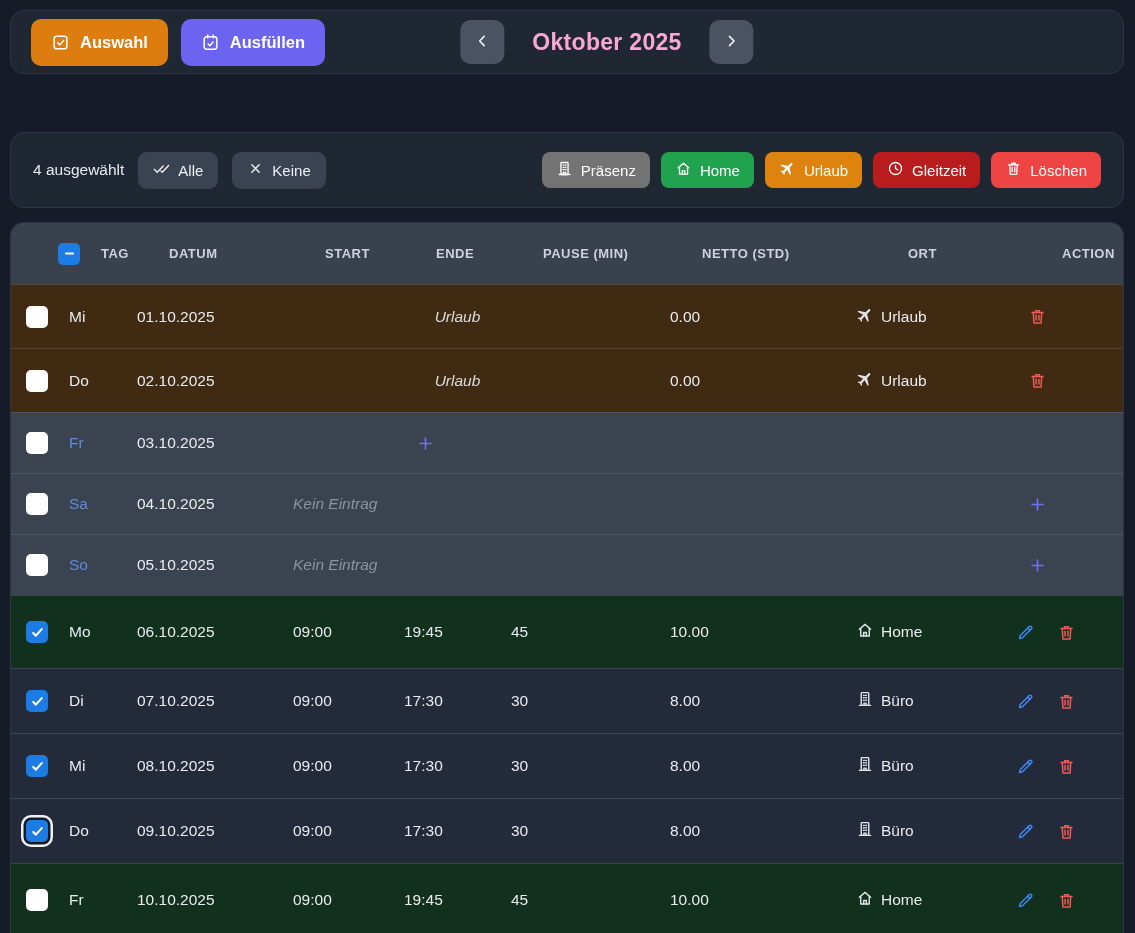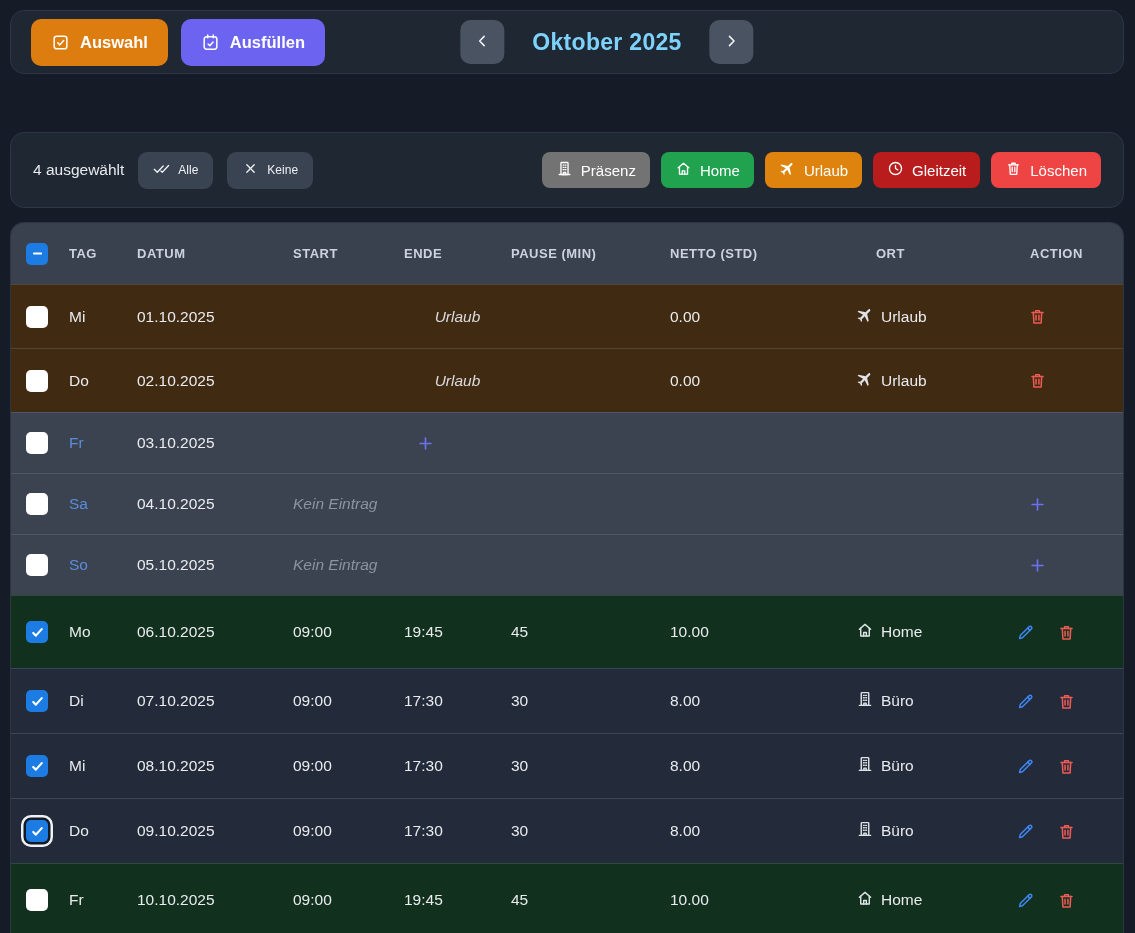--- a/index.html
+++ b/index.html
@@ -31,30 +31,30 @@
   .month-nav {
     position:absolute; left:calc(50% + 40px); transform:translateX(-50%);
     display:flex; align-items:center; gap:28px;
   }
   .nav-btn {
     width:44px; height:44px; border:none; border-radius:10px;
     background:#4a5362; color:#eef1f5; cursor:pointer;
     display:flex; align-items:center; justify-content:center;
   }
   .nav-btn svg { width:20px; height:20px; }
-  .month-title { margin:0; font-size:23px; font-weight:700; color:#7dd3fc; letter-spacing:.3px; }
+  .month-title { margin:0; font-size:23px; font-weight:700; color:#f9a8d4; letter-spacing:.3px; }
 
   
   .selectbar { top:132px; height:76px; display:flex; align-items:center; justify-content:space-between; padding:0 22px; }
   .sel-left { display:flex; align-items:center; gap:14px; }
   .sel-count { font-size:15.5px; color:#e8eaee; }
   .pill {
     display:inline-flex; align-items:center; gap:8px;
     height:37px; padding:0 15px; border:none; border-radius:9px;
-    background:#3a4351; color:#eef0f4; font-size:12px; font-family:inherit; cursor:pointer;
+    background:#3a4351; color:#eef0f4; font-size:15px; font-family:inherit; cursor:pointer;
   }
   .pill svg { width:17px; height:17px; }
   .sel-right { display:flex; align-items:center; gap:11px; }
   .bulk-btn {
     display:inline-flex; align-items:center; gap:8px;
     height:36px; padding:0 14px; border:none; border-radius:8px;
     color:#fff; font-size:15px; font-weight:500; font-family:inherit; cursor:pointer;
   }
   .bulk-btn svg { width:17px; height:17px; }
 
@@ -62,21 +62,21 @@
   .table-card {
     top:222px; height:711px; padding:0;
     border-radius:14px 14px 0 0; border-bottom:none; overflow:hidden;
     background:#232b3a;
   }
   .grid-cols {
     display:grid;
     grid-template-columns:58px 68px 156px 111px 107px 159px 186px 160px 1fr;
     align-items:center;
   }
-  .thead { height:61px; background:#39414f; }
+  .thead { height:61px; background:#39414f;padding-left:32px; }
   .th {
     font-size:13px; font-weight:700; letter-spacing:.5px;
     color:#ccd3de; text-transform:uppercase;
   }
   .th-ort { padding-left:20px; }
   .th-action { padding-left:14px; }
 
   .cb {
     width:22px; height:22px; border-radius:5px; background:#ffffff;
     margin-left:15px; cursor:pointer;

